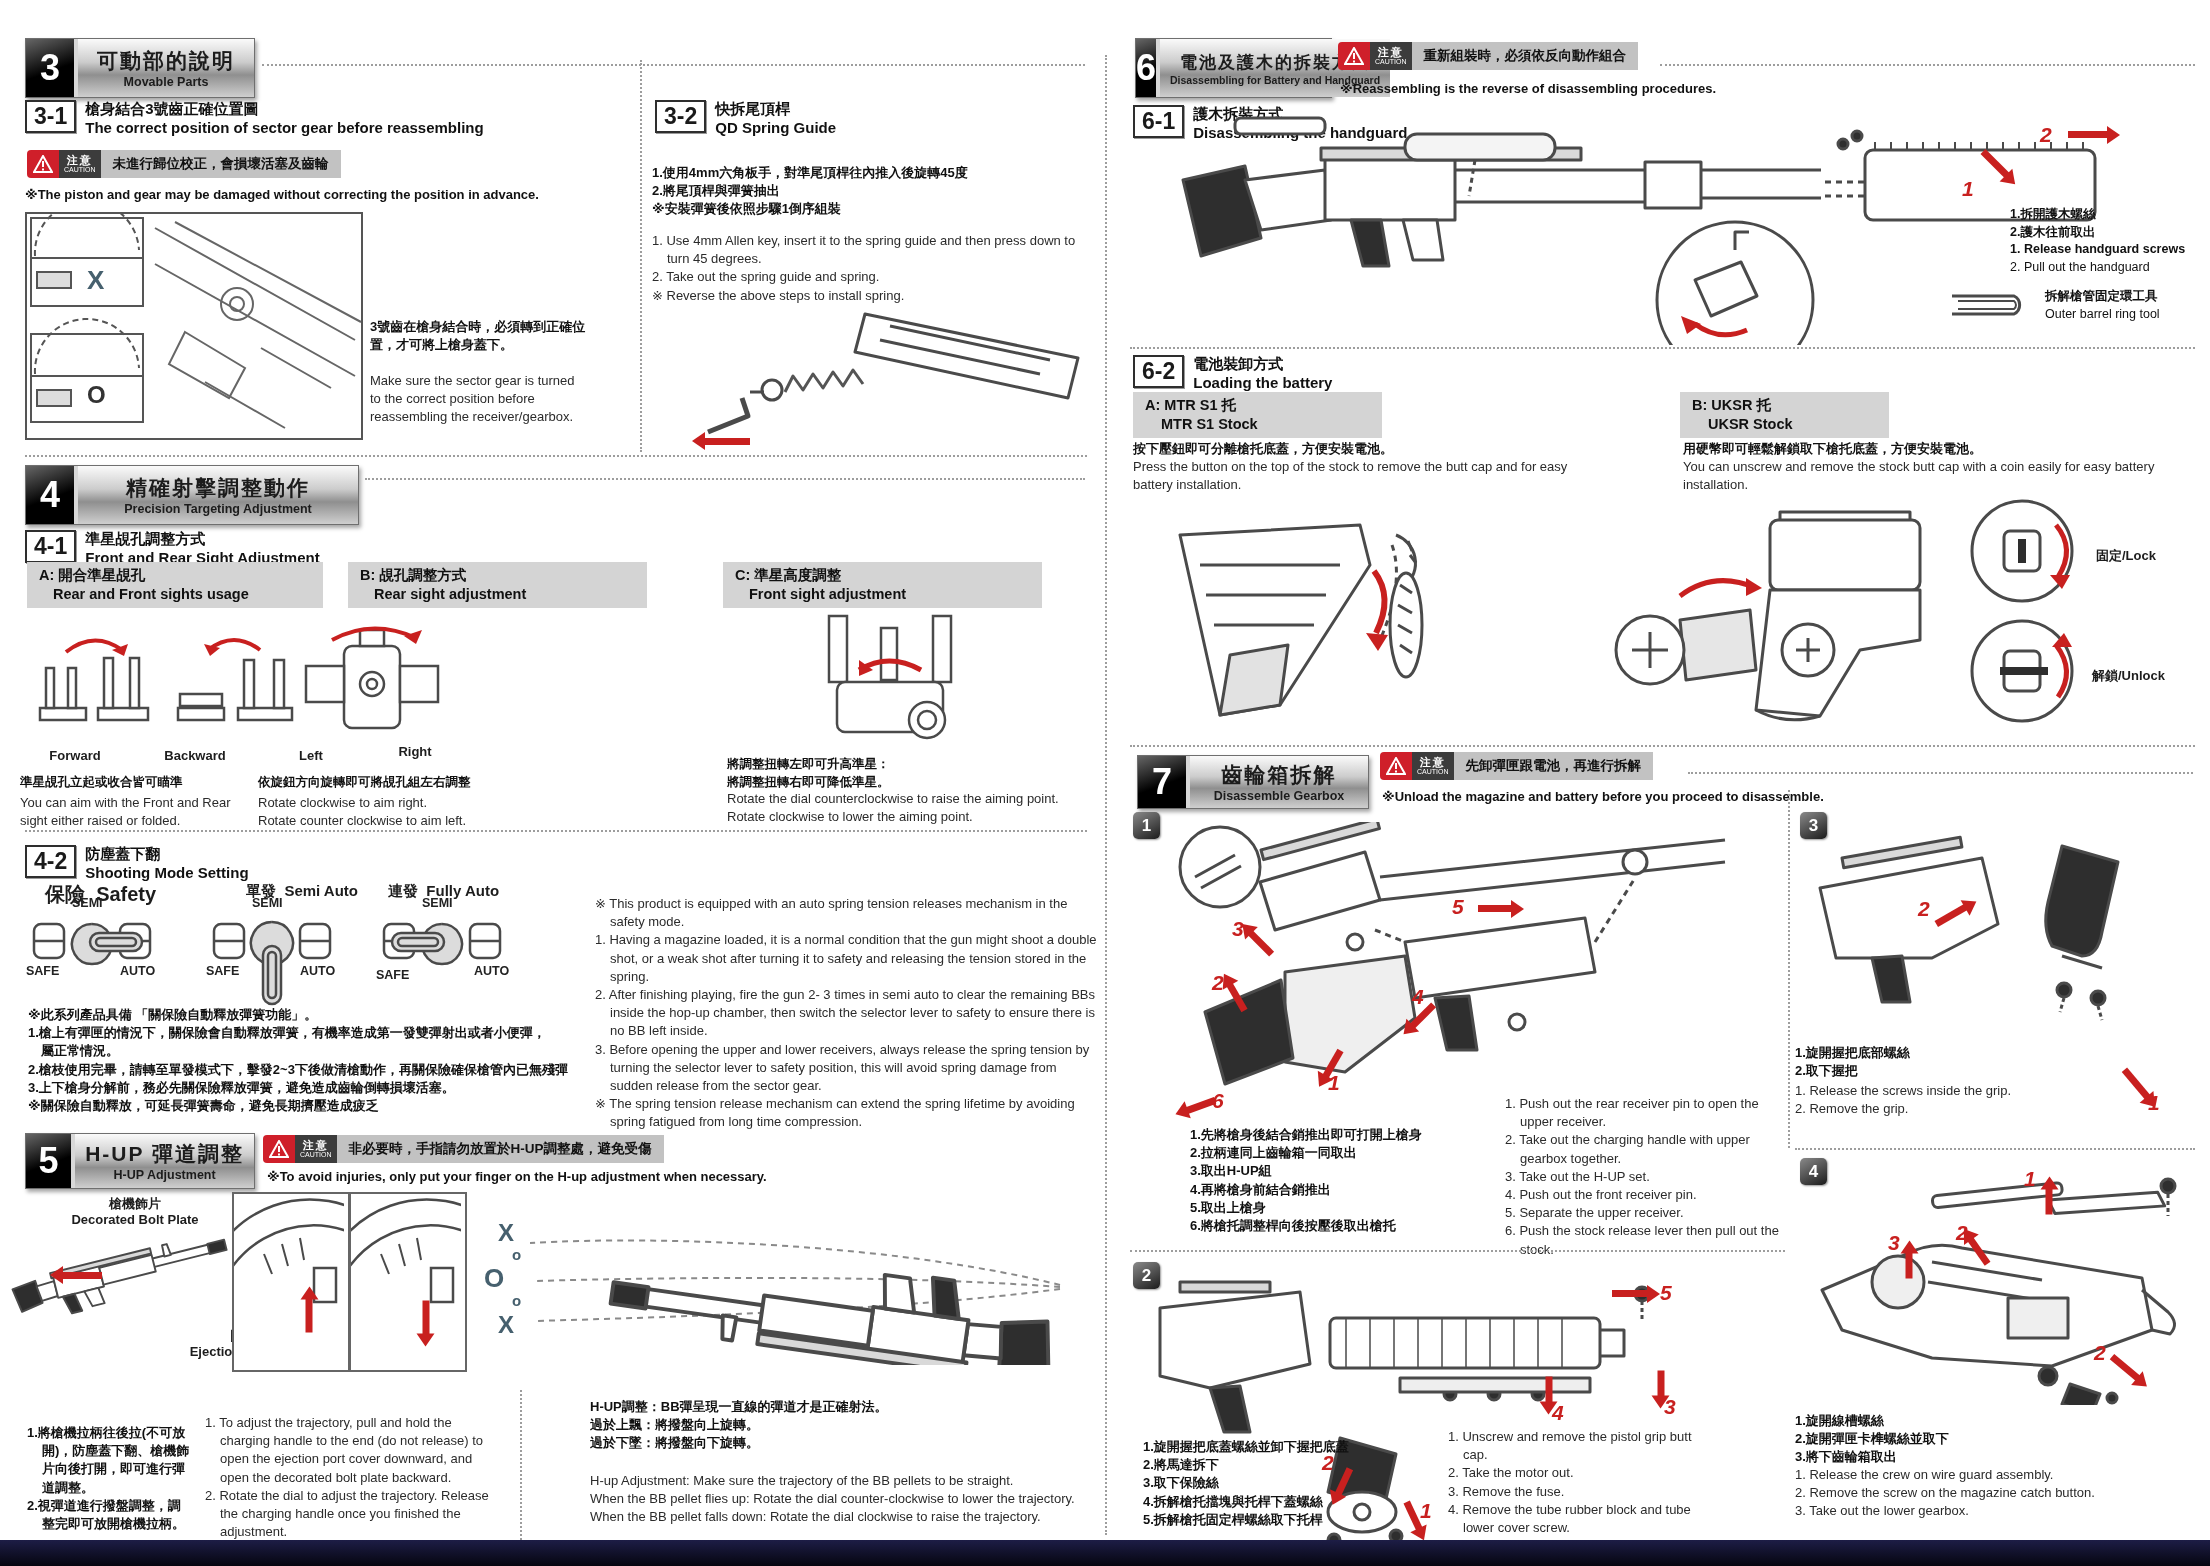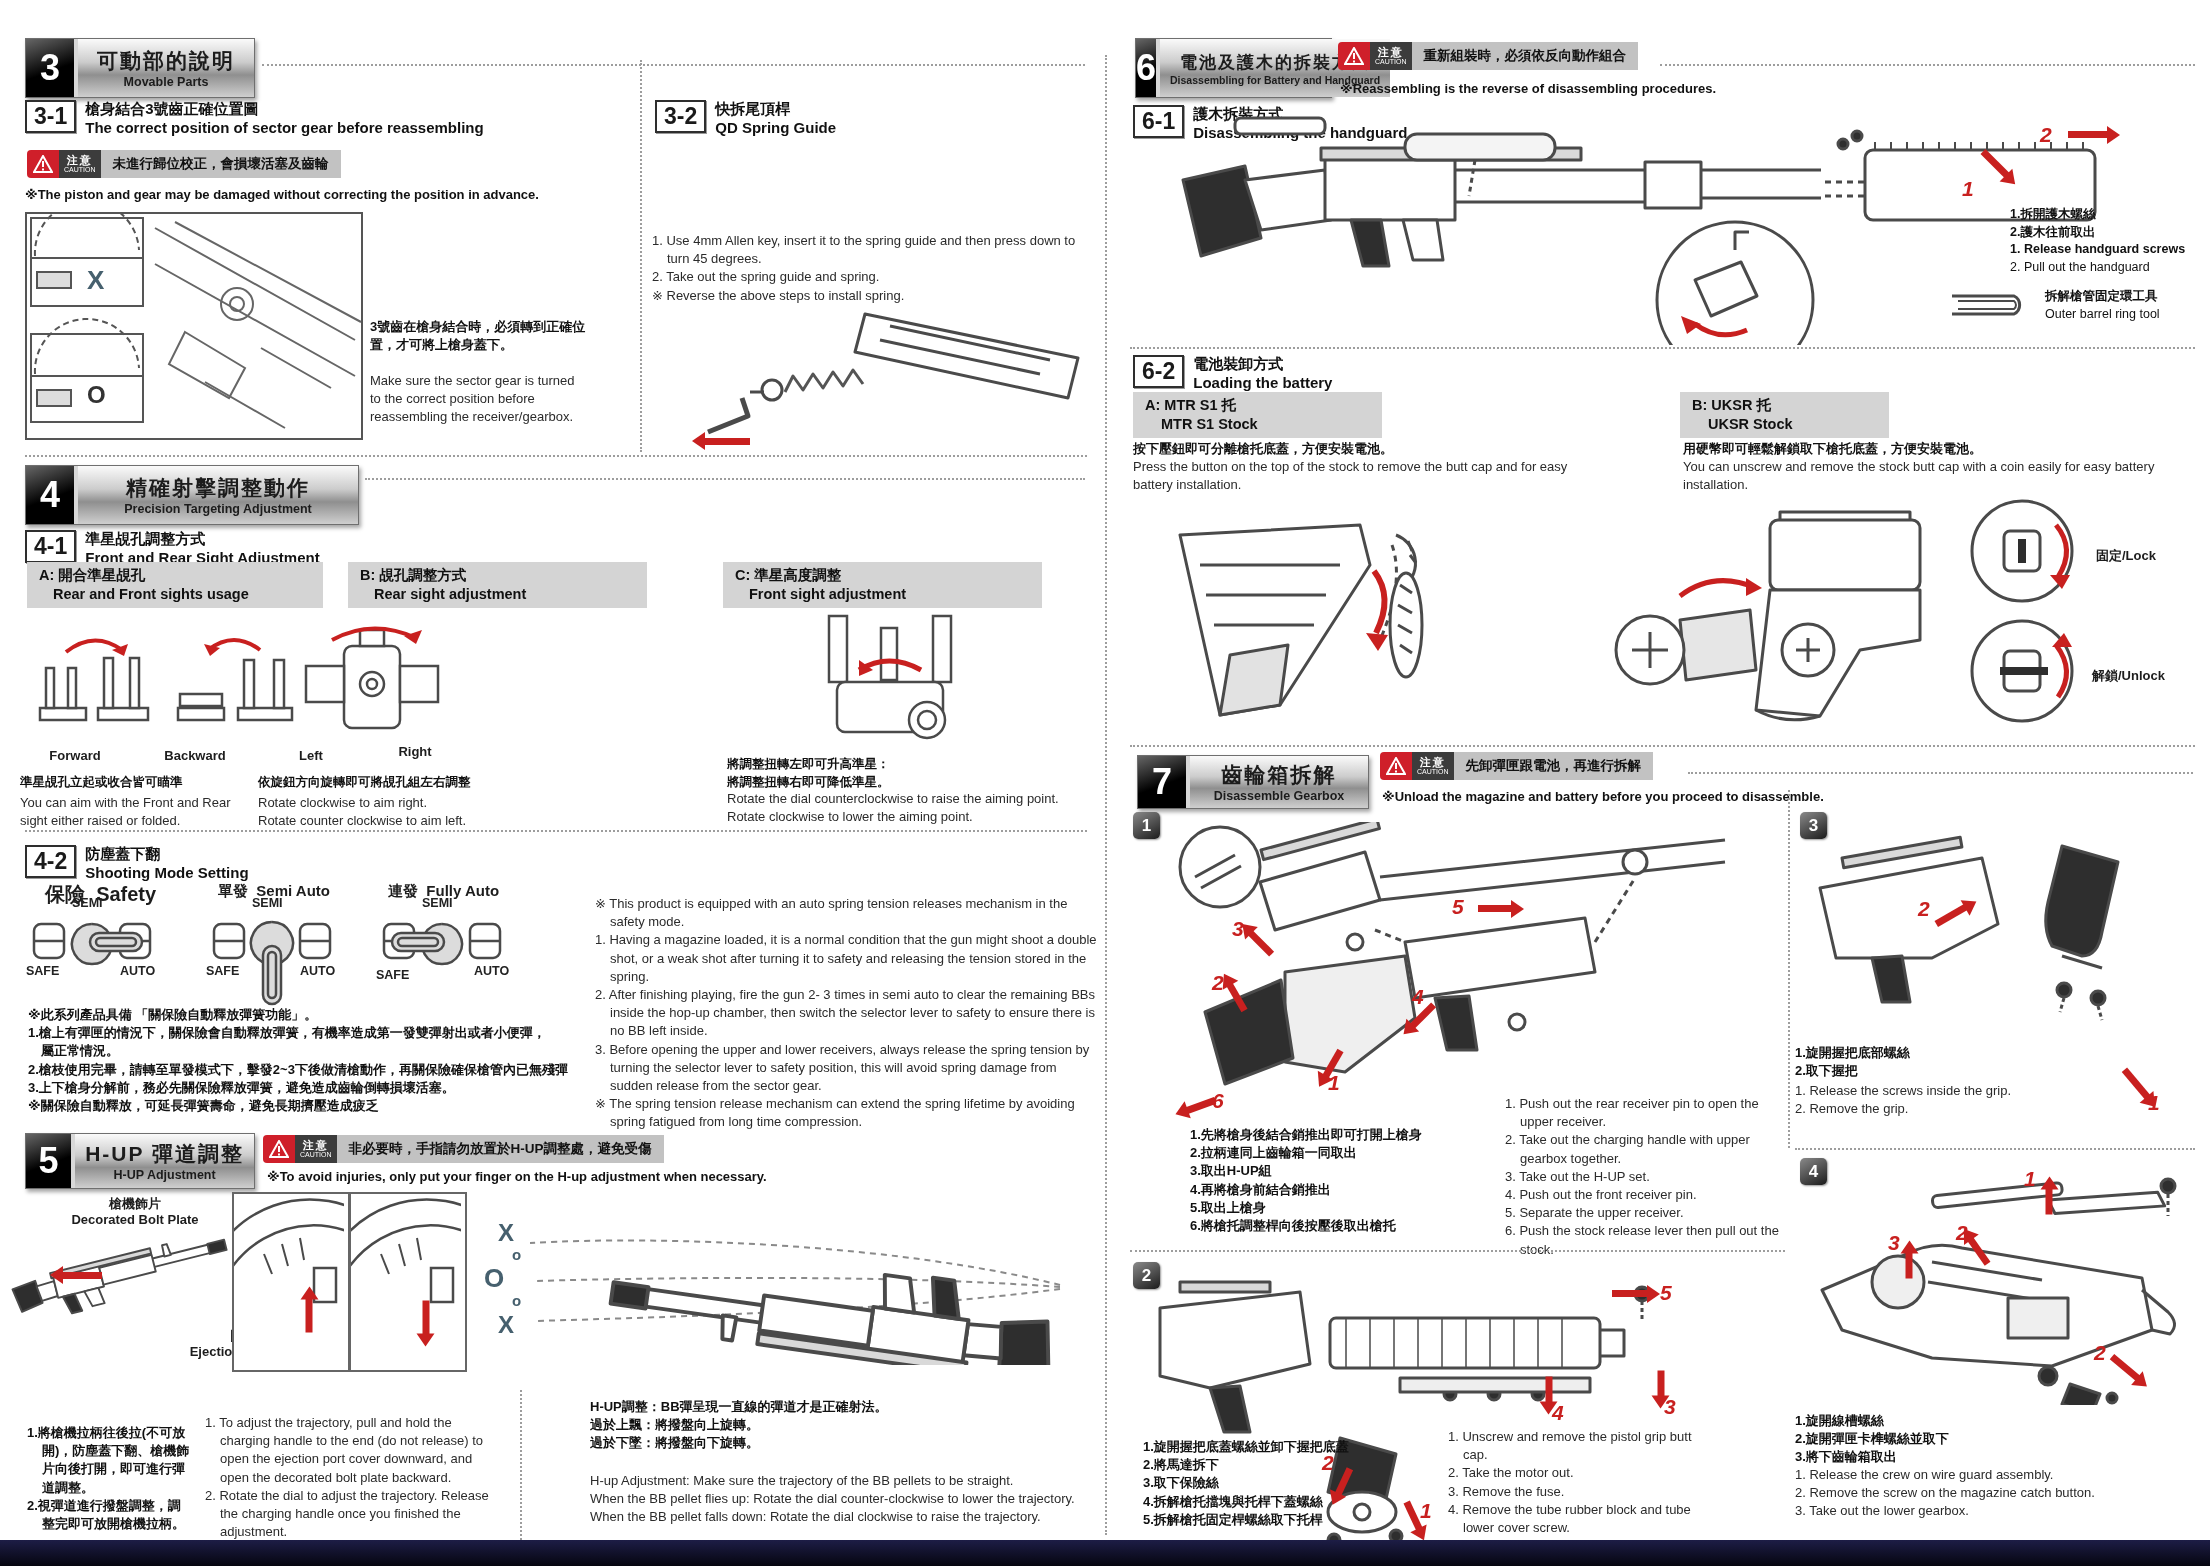--- a/index.html
+++ b/index.html
@@ -130,20 +130,25 @@
 <div class="tb" style="left:370px;top:372px;width:212px">Make sure the sector gear is turned to the correct position before reassembling the receiver/gearbox.</div>
 
 <div class="vdot" style="left:640px;top:60px;height:392px"></div>
 <div class="sub" style="left:655px;top:100px">
   <div class="n">3-2</div>
   <div>
     <div class="t-zh">快拆尾頂桿</div>
     <div class="t-en">QD Spring Guide</div>
   </div>
 </div>
+<div class="tb b" style="left:652px;top:164px;width:440px">
+  <div class="ln">1.使用4mm六角板手，對準尾頂桿往內推入後旋轉45度</div>
+  <div class="ln">2.將尾頂桿與彈簧抽出</div>
+  <div class="ln">※安裝彈簧後依照步驟1倒序組裝</div>
+</div>
 <div class="tb" style="left:652px;top:232px;width:430px">
   <div class="hang">1. Use 4mm Allen key, insert it to the spring guide and then press down to turn 45 degrees.</div>
   <div class="hang">2. Take out the spring guide and spring.</div>
   <div class="hang">※ Reverse the above steps to install spring.</div>
 </div>
 <div class="abs" style="left:690px;top:300px;width:400px;height:152px">
   <svg width="400" height="152" viewBox="0 0 400 152">
     <g stroke="#4a4a4a" stroke-width="3" fill="#fff" stroke-linejoin="round">
       <path d="M175 14 L388 58 L378 98 L165 52 Z"></path>
       <path d="M200 26 L360 60 M190 40 L350 74" fill="none"></path>
@@ -265,21 +270,21 @@
   <div>
     <div class="t-zh">防塵蓋下翻</div>
     <div class="t-en">Shooting Mode Setting</div>
   </div>
 </div>
 
 <div class="lbl" style="left:45px;top:882px;width:120px;font-size:20px;text-align:left">
   <span>保險</span>&nbsp;
   <span>Safety</span>
 </div>
-<div class="lbl" style="left:218px;top:882px;width:140px;font-size:15px;text-align:left">
+<div class="lbl" style="left:218px;top:882px;width:140px;font-size:15px;text-align:right">
   <span>單發</span>&nbsp;
   <span>Semi Auto</span>
 </div>
 <div class="lbl" style="left:388px;top:882px;width:150px;font-size:15px;text-align:left">
   <span>連發</span>&nbsp;
   <span>Fully Auto</span>
 </div>
 
 <div class="abs" style="left:28px;top:902px;width:130px;height:92px">
   <svg width="130" height="92" viewBox="0 0 130 92">

